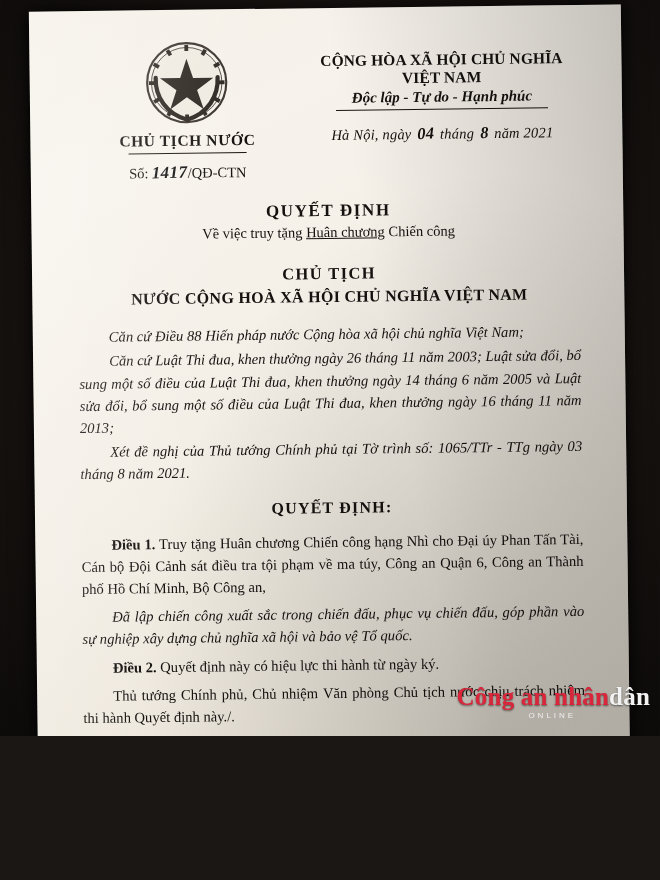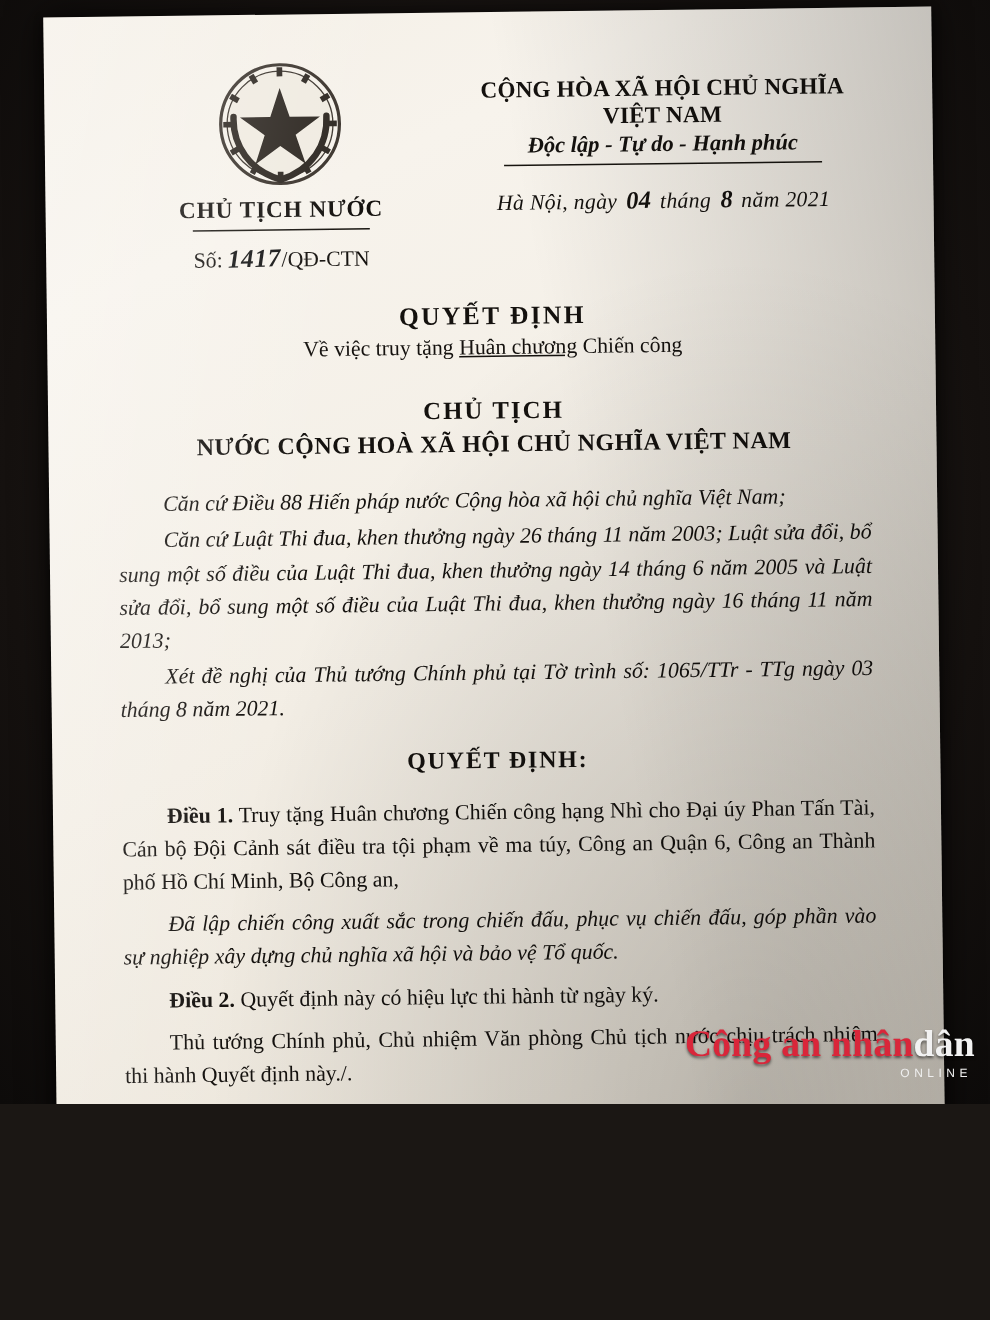--- a/index.html
+++ b/index.html
@@ -216,20 +216,21 @@
     text-shadow: 0 1px 2px rgba(0,0,0,.55);
   }
   .watermark .w1 .white { color: #f2f2f2; }
   .watermark .w2 {
     font-family: "Liberation Sans", sans-serif;
     font-size: 8px;
     color: #efefef;
     letter-spacing: 3px;
     margin-top: 3px;
     margin-right: 2px;
+    text-align: center;
   }
 </style>
 </head>
 <body>
 
 <div id="root">
   <div id="paper">
     <div class="content">
 
       <div class="header">

